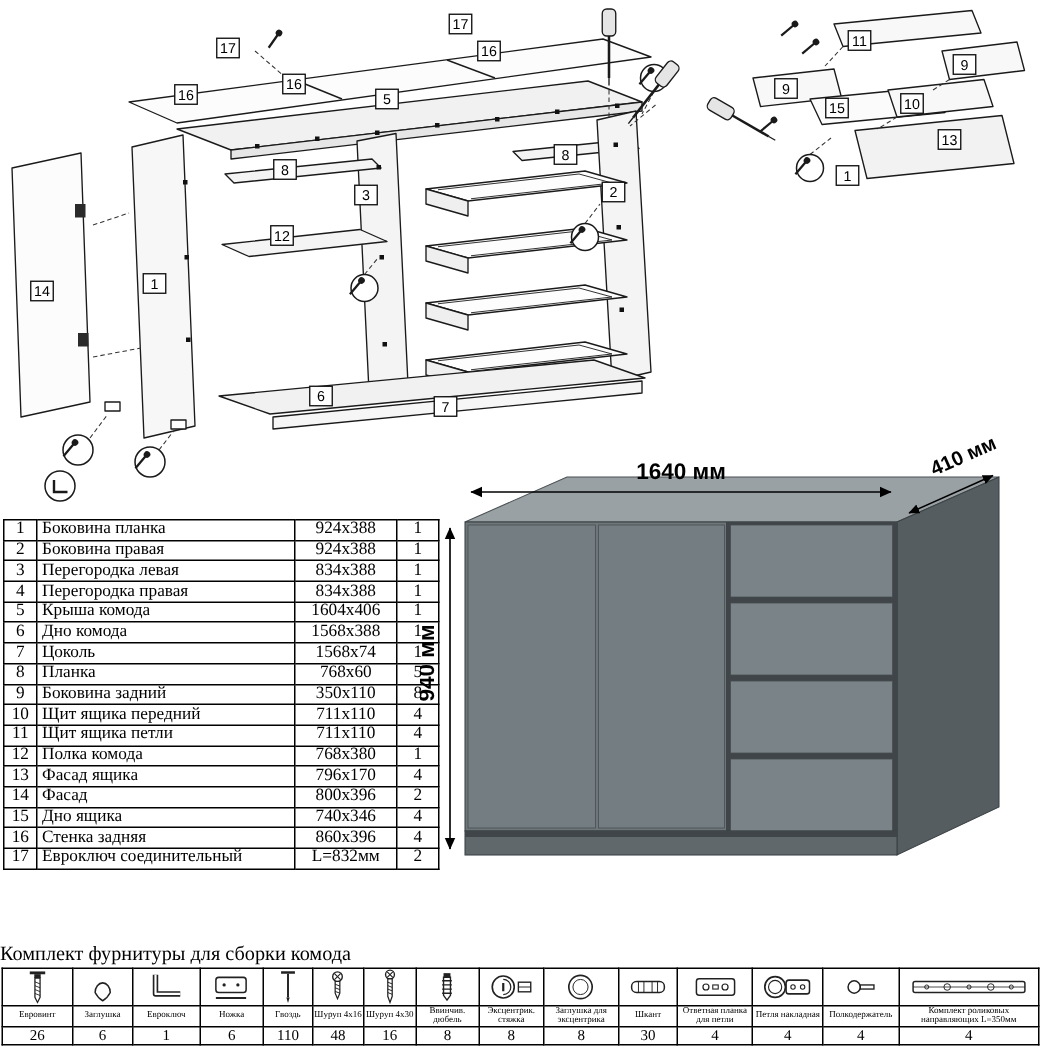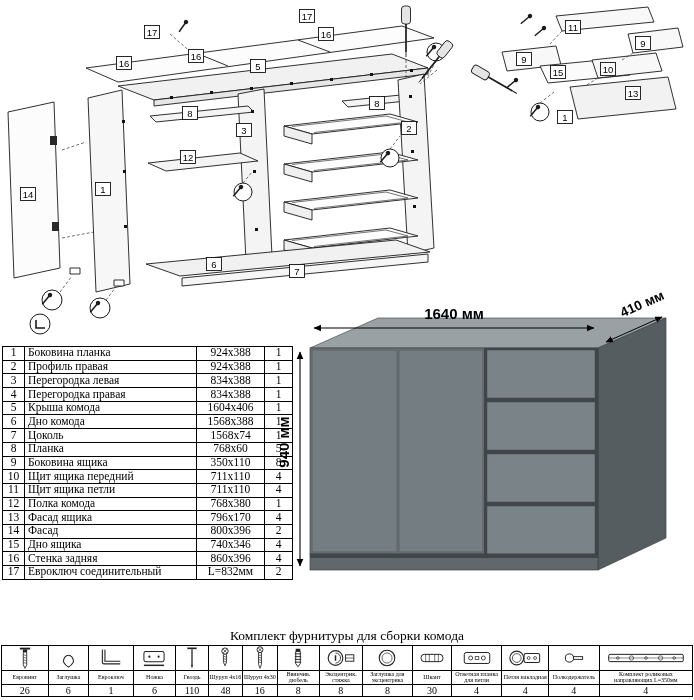--- a/index.html
+++ b/index.html
@@ -29,21 +29,21 @@
     line-height: 1.02;
     white-space: nowrap;
     overflow: hidden;
   }
   .pt-num  { text-align: center; }
   .pt-name { text-align: left; }
   .pt-size { text-align: center; margin-left: 19px; }
   .pt-qty  { text-align: center; }
 
   #hardware { position: absolute; left: 0; top: 628px; width: 694px; }
-  #hw-title { text-align: center; font-size: 13.5px; height: 17px; font-family: Liberation Serif, serif; }
+  #hw-title { text-align: left; font-size: 13.5px; height: 17px; font-family: Liberation Serif, serif; }
   #hw-table {
     border-collapse: collapse; table-layout: fixed;
     width: 692px; margin-left: 1px;
   }
   #hw-table td {
     border: 1px solid #000;
     padding: 0; text-align: center; vertical-align: middle;
     overflow: hidden;
   }
   .hw-icon { height: 24px; }
@@ -250,21 +250,21 @@
     </colgroup>
     <tbody id="parts-body">
         <tr>
           <td class="pt-num">1</td>
           <td class="pt-name">Боковина планка</td>
           <td class="pt-size">924x388</td>
           <td class="pt-qty">1</td>
         </tr>
         <tr>
           <td class="pt-num">2</td>
-          <td class="pt-name">Профиль правая</td>
+          <td class="pt-name">Боковина правая</td>
           <td class="pt-size">924x388</td>
           <td class="pt-qty">1</td>
         </tr>
         <tr>
           <td class="pt-num">3</td>
           <td class="pt-name">Перегородка левая</td>
           <td class="pt-size">834x388</td>
           <td class="pt-qty">1</td>
         </tr>
         <tr>
@@ -292,21 +292,21 @@
           <td class="pt-qty">1</td>
         </tr>
         <tr>
           <td class="pt-num">8</td>
           <td class="pt-name">Планка</td>
           <td class="pt-size">768x60</td>
           <td class="pt-qty">5</td>
         </tr>
         <tr>
           <td class="pt-num">9</td>
-          <td class="pt-name">Боковина ящика</td>
+          <td class="pt-name">Боковина задний</td>
           <td class="pt-size">350x110</td>
           <td class="pt-qty">8</td>
         </tr>
         <tr>
           <td class="pt-num">10</td>
           <td class="pt-name">Щит ящика передний</td>
           <td class="pt-size">711x110</td>
           <td class="pt-qty">4</td>
         </tr>
         <tr>

